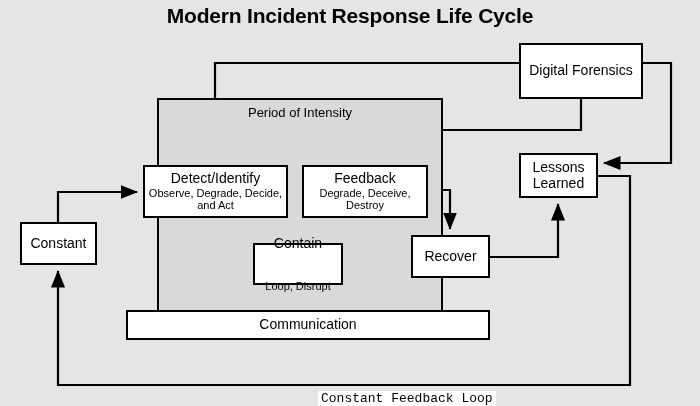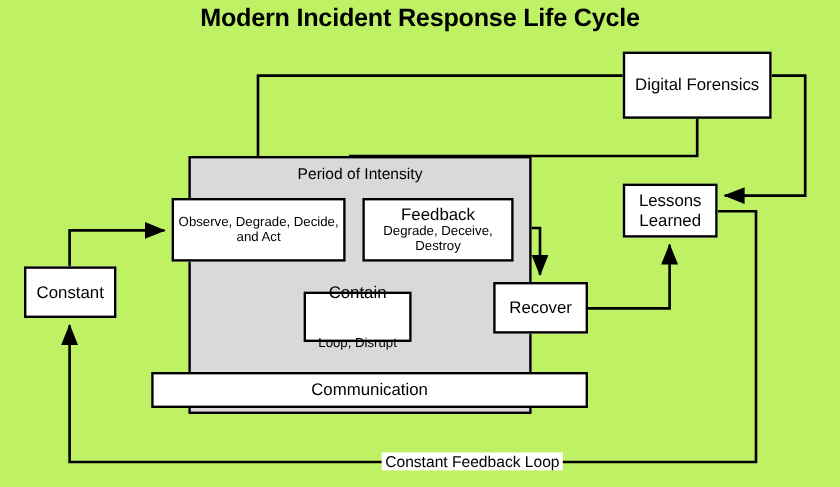--- a/index.html
+++ b/index.html
@@ -4,21 +4,21 @@
 <style>
   html, body {
     margin: 0;
     padding: 0;
     background: #ffffff;
   }
   #canvas {
     position: relative;
     width: 700px;
     height: 406px;
-    background: #bef264;
+    background: #e5e5e5;
     font-family: "Liberation Sans", sans-serif;
     overflow: hidden;
   }
   #diagram-svg {
     position: absolute;
     left: 0;
     top: 0;
     width: 700px;
     height: 406px;
   }
@@ -52,21 +52,20 @@
   }
   .node .sub {
     font-size: 11px;
   }
   .band {
     position: absolute;
     box-sizing: border-box;
     background: #d9d9d9;
     border: 2px solid #000000;
     z-index: 1;
-    margin-top: 32px;
   }
   .band-label {
     position: absolute;
     width: 100%;
     text-align: center;
     top: 5px;
     font-size: 13px;
     color: #000;
   }
   .loop-label {
@@ -116,20 +115,21 @@
 
       <path d="M598,176 L630,176 L630,385 L58,385 L58,271" marker-end="url(#arrow)"></path>
     </g>
   </svg>
 
   <div class="node" style="left:519px; top:43px; width:124px; height:56px;">
     <span class="main">Digital Forensics</span>
   </div>
 
   <div class="node" style="left:143px; top:165px; width:145px; height:53px;">
+    <span class="main">Detect/Identify</span>
     <span class="sub">Observe, Degrade, Decide,</span>
     <span class="sub">and Act</span>
   </div>
 
   <div class="node" style="left:302px; top:165px; width:126px; height:53px;">
     <span class="main">Feedback</span>
     <span class="sub">Degrade, Deceive,</span>
     <span class="sub">Destroy</span>
   </div>
 
@@ -148,15 +148,15 @@
   </div>
 
   <div class="node" style="left:20px; top:222px; width:77px; height:43px;">
     <span class="main">Constant</span>
   </div>
 
   <div class="node" style="left:126px; top:310px; width:364px; height:30px;">
     <span class="main">Communication</span>
   </div>
 
-  <div class="loop-label" style="left:318px; top:377px;">Constant Feedback Loop</div>
+  <div class="loop-label" style="left:318px; top:391px;font-family:Liberation Mono, monospace;">Constant Feedback Loop</div>
 
 </div>
 
 </body></html>

